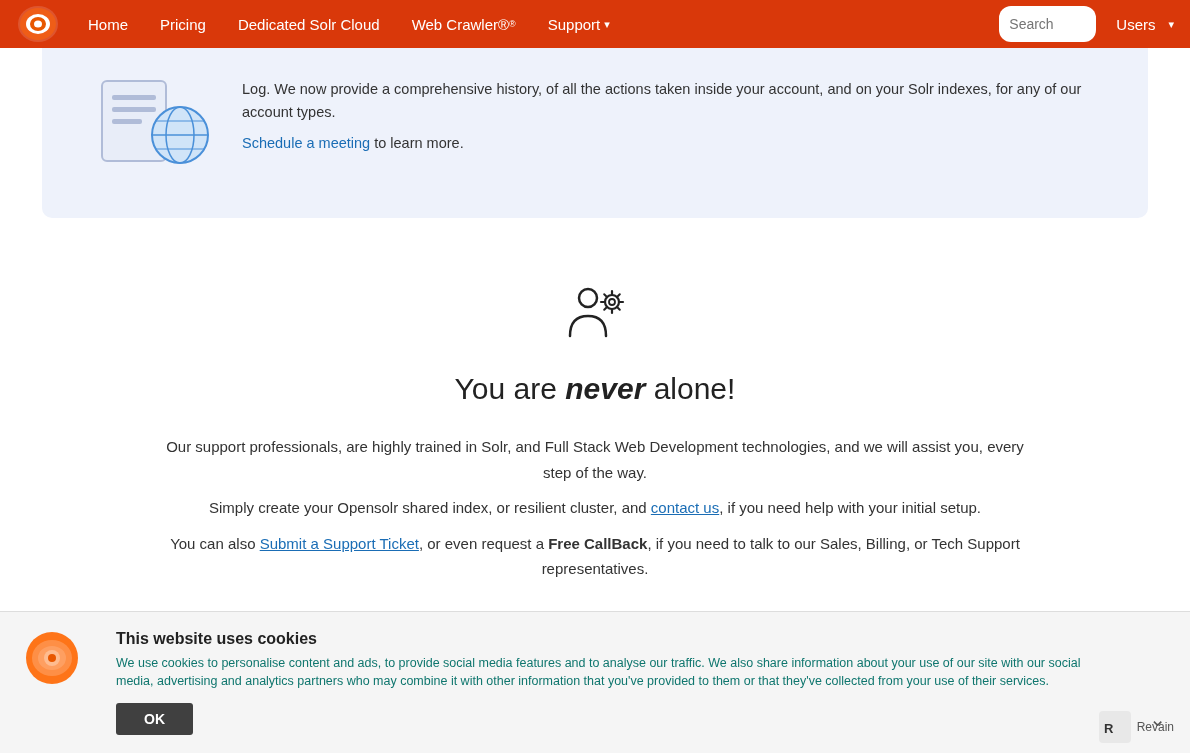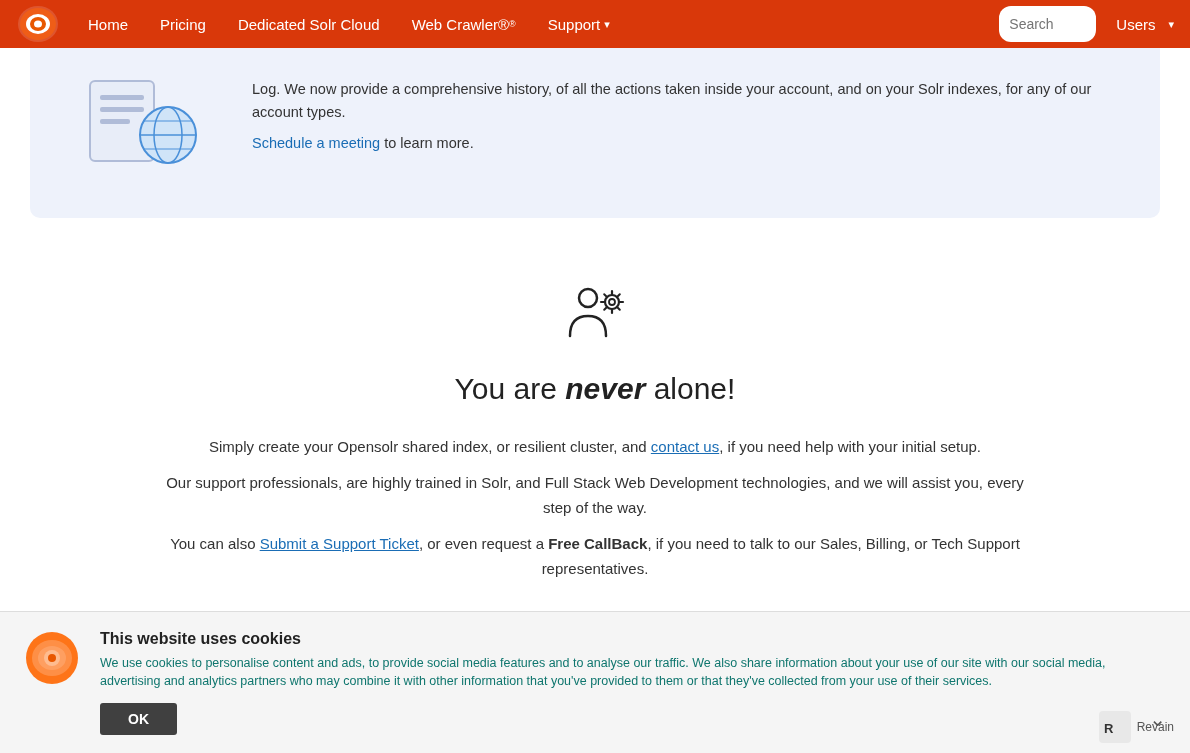--- a/index.html
+++ b/index.html
@@ -62,22 +62,22 @@
     .page-content {
       margin-top: 48px;
     }
 
     
     .top-card {
       background: #eef2fb;
       padding: 20px 40px 40px;
       display: flex;
       align-items: flex-start;
-      gap: 42px;
-      margin: 0 30px;
+      gap: 20px;
+      margin: 0 42px;
       border-radius: 0 0 10px 10px;
     }
     .top-card-icon {
       flex-shrink: 0;
       width: 140px;
       height: 110px;
       display: flex;
       align-items: center;
       justify-content: center;
     }
@@ -153,21 +153,21 @@
 
     
     .cookie-banner {
       position: fixed;
       bottom: 0; left: 0; right: 0;
       background: #f5f5f5;
       border-top: 1px solid #ddd;
       padding: 18px 24px;
       display: flex;
       align-items: flex-start;
-      gap: 20px;
+      gap: 36px;
       z-index: 200;
     }
     .cookie-logo {
       width: 56px;
       height: 56px;
       flex-shrink: 0;
     }
     .cookie-content {
       flex: 1;
     }
@@ -302,24 +302,24 @@
         <line x1="56.8" y1="28.8" x2="59.8" y2="31.8" stroke="#222" stroke-width="2" stroke-linecap="round"></line>
         <line x1="44.2" y1="31.8" x2="47.2" y2="28.8" stroke="#222" stroke-width="2" stroke-linecap="round"></line>
         <line x1="56.8" y1="19.2" x2="59.8" y2="16.2" stroke="#222" stroke-width="2" stroke-linecap="round"></line>
       </svg>
     </div>
 
     <h2 class="never-alone-title">
       <span>You are </span><strong>never</strong><span> alone!</span>
     </h2>
 
+    <p class="never-alone-desc">Our support professionals, are highly trained in Solr, and Full Stack Web Development technologies, and we will assist you, every step of the way.</p>
     <p class="never-alone-desc">
       <span>Simply create your Opensolr shared index, or resilient cluster, and </span><a>contact us</a><span>, if you need help with your initial setup.</span>
     </p>
-    <p class="never-alone-desc">Our support professionals, are highly trained in Solr, and Full Stack Web Development technologies, and we will assist you, every step of the way.</p>
     <p class="never-alone-desc">
       <span>You can also </span><a>Submit a Support Ticket</a><span>, or even request a </span><strong>Free CallBack</strong><span>, if you need to talk to our Sales, Billing, or Tech Support representatives.</span>
     </p>
 
     <button class="talk-btn">Talk to an expert</button>
   </div>
 
   <div class="section-divider"></div>
 
 </div>

